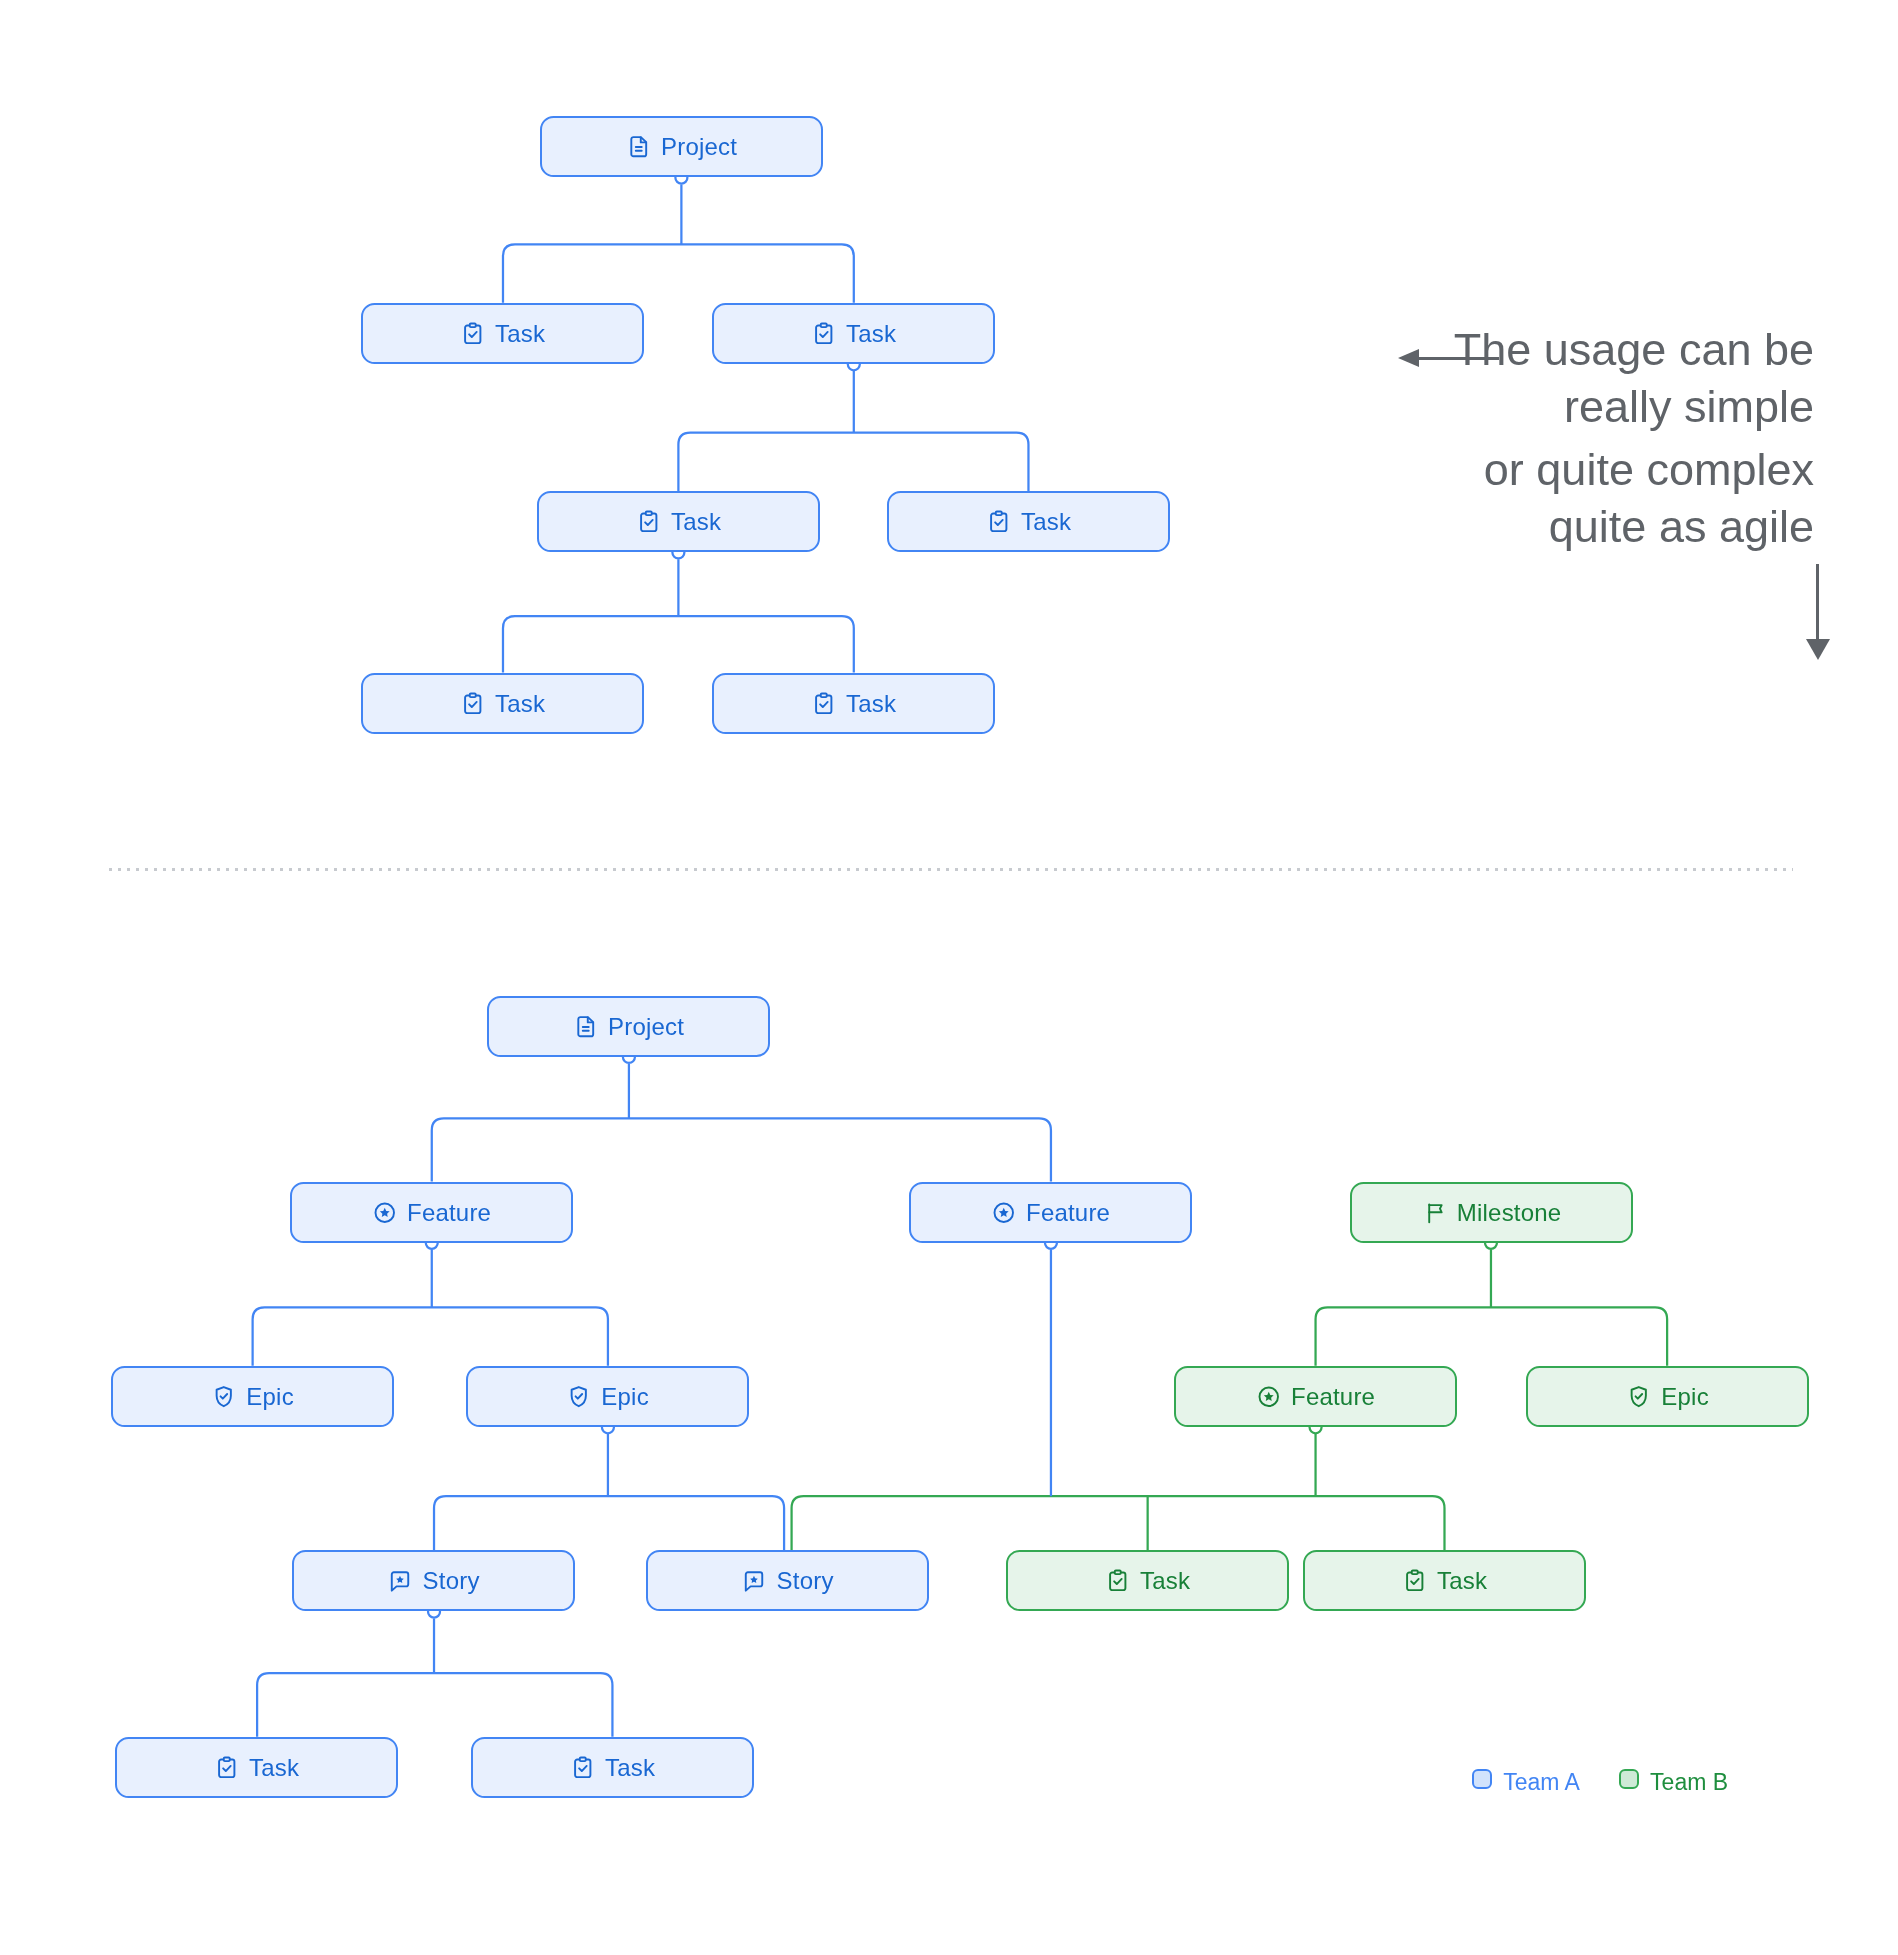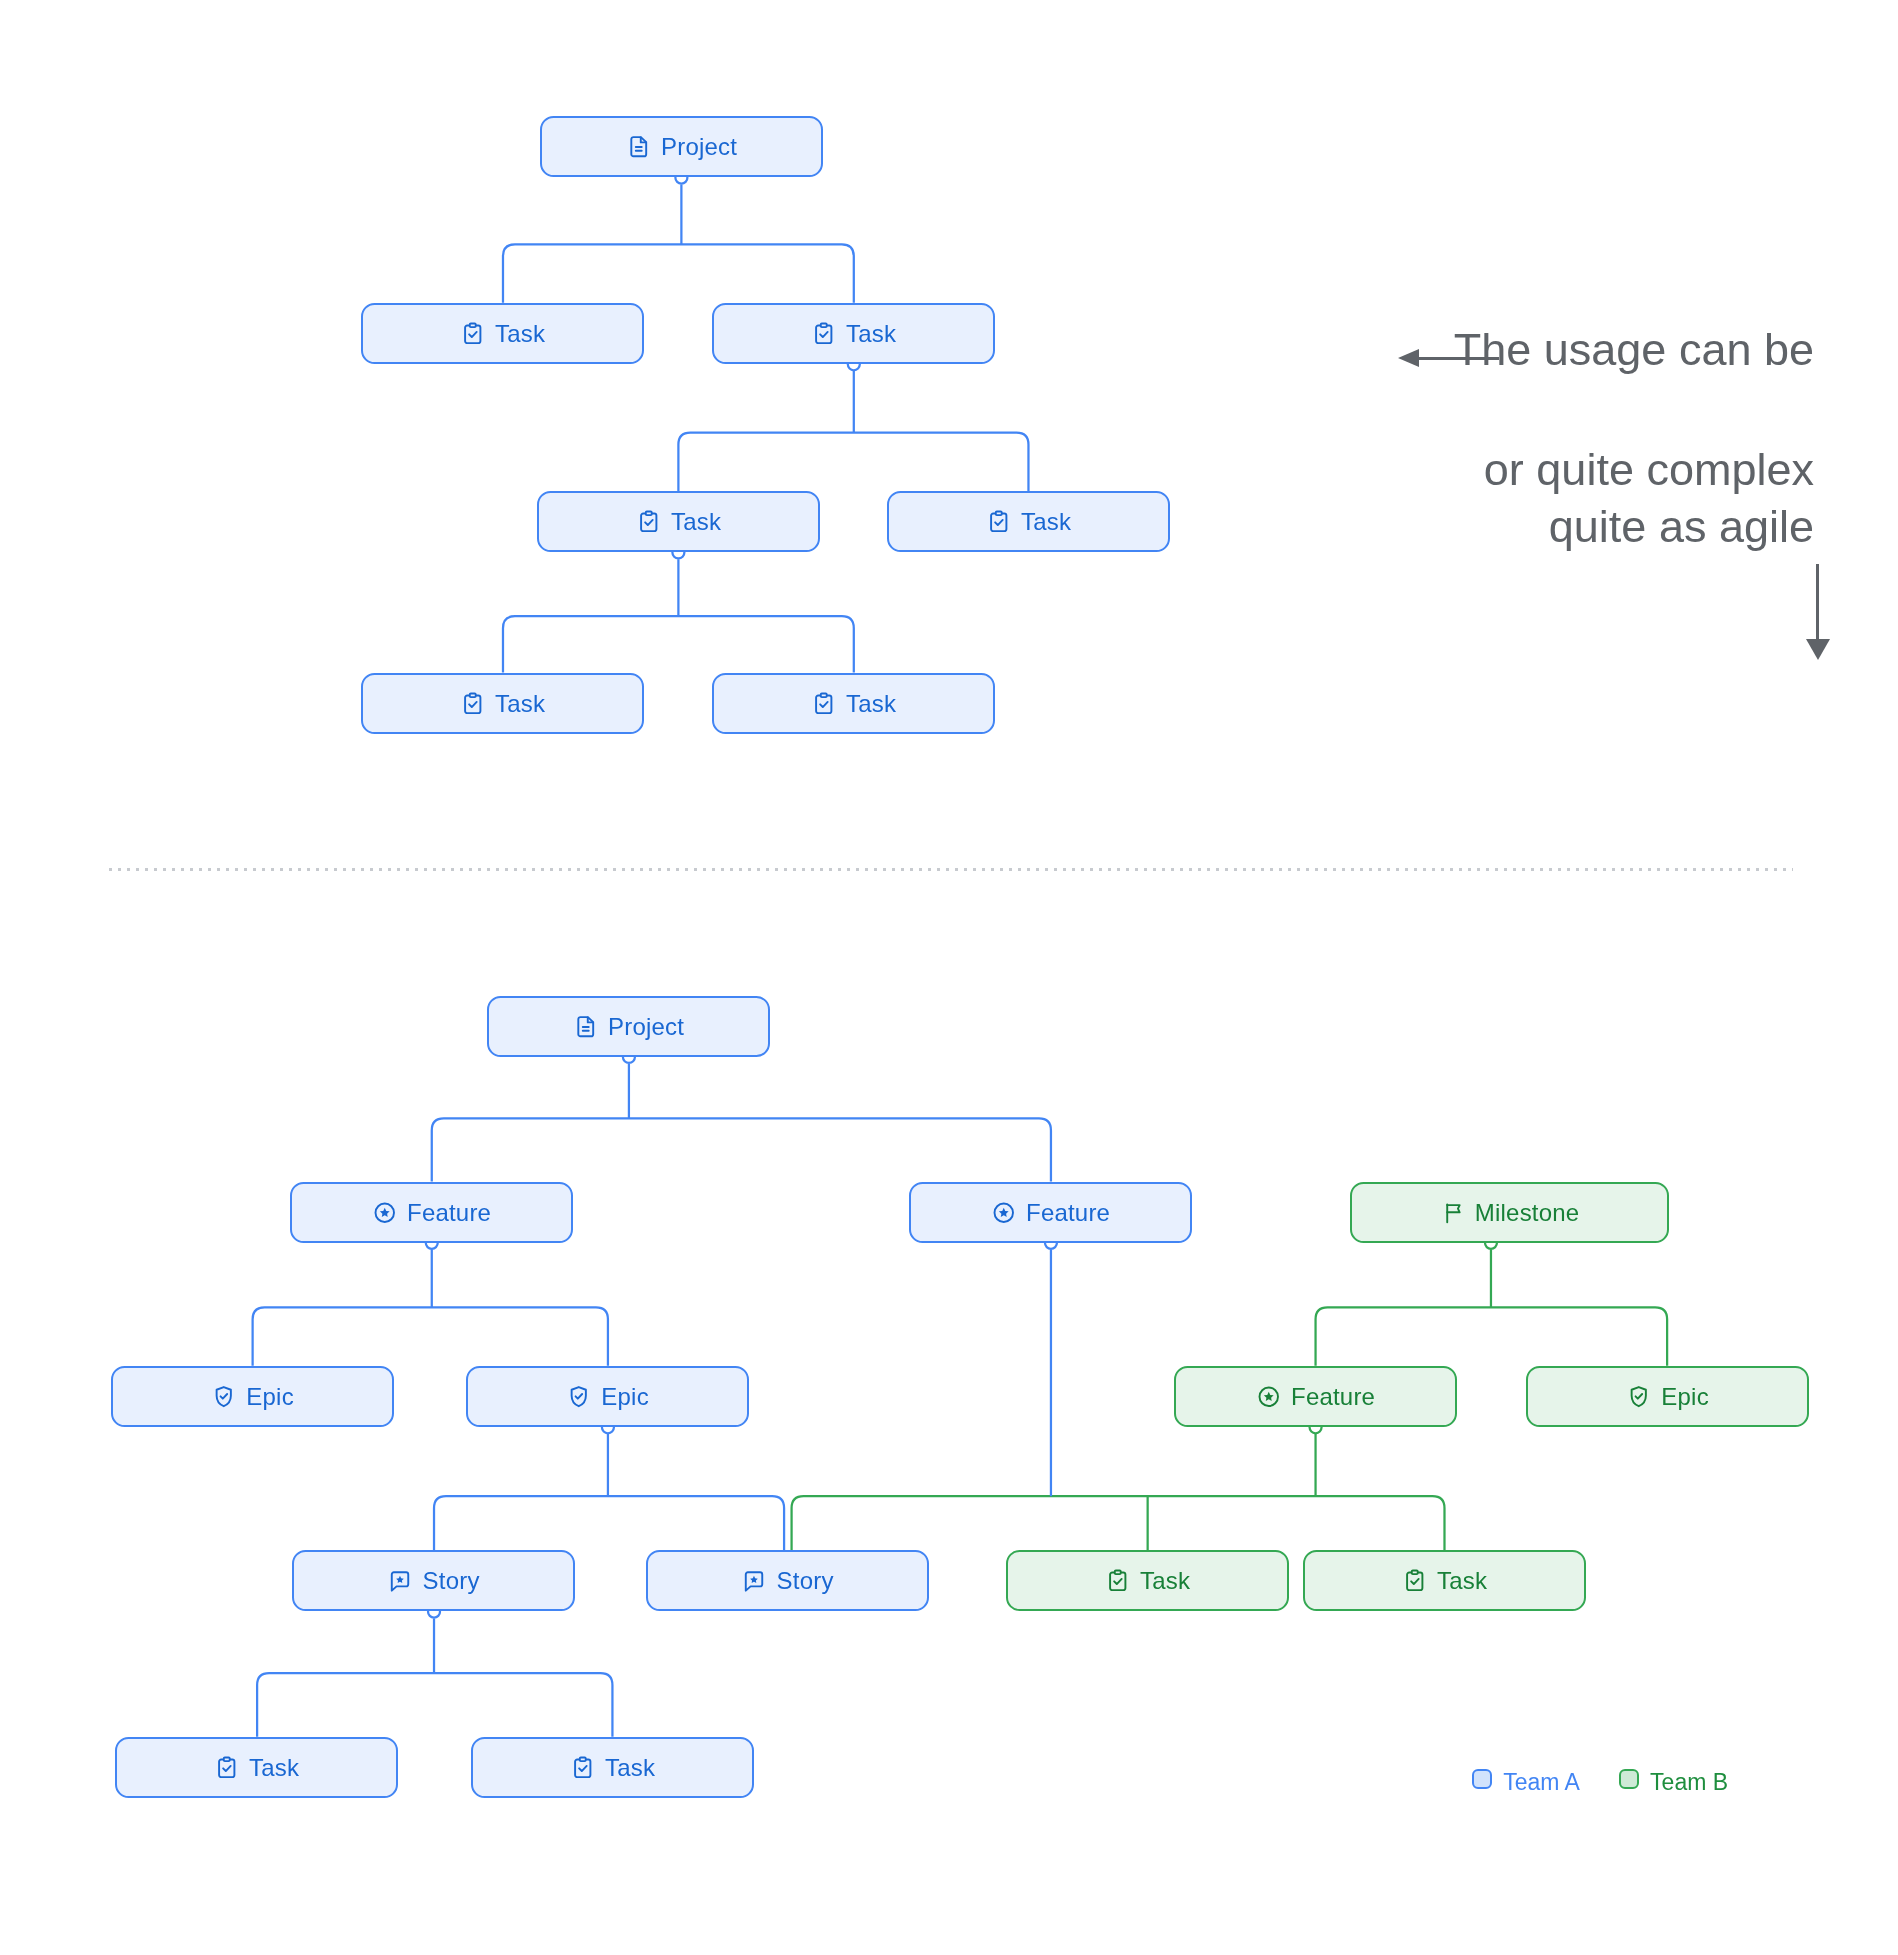--- a/index.html
+++ b/index.html
@@ -134,21 +134,21 @@
         </svg>
         <span>Feature</span>
       </div>
       <div class="node team-a" style="left: 909px; top: 1182px; width: 283px; height: 61px;">
         <svg viewBox="0 0 24 24" fill="none" stroke="currentColor" stroke-width="1.8" stroke-linecap="round" stroke-linejoin="round">
           <circle cx="12" cy="12" r="8.7"></circle>
           <path fill="currentColor" stroke="none" d="M12 7.4 L13.4 10.3 16.6 10.7 14.2 12.9 14.8 16 12 14.4 9.2 16 9.8 12.9 7.4 10.7 10.6 10.3 Z"></path>
         </svg>
         <span>Feature</span>
       </div>
-      <div class="node team-b" style="left: 1350px; top: 1182px; width: 319px; height: 61px;">
+      <div class="node team-b" style="left: 1350px; top: 1182px; width: 283px; height: 61px;">
         <svg viewBox="0 0 24 24" fill="none" stroke="currentColor" stroke-width="1.8" stroke-linecap="round" stroke-linejoin="round">
           <path d="M6.8 21 V4.3"></path>
           <path d="M6.8 4.8 h11.7 l-1.6 3.4 1.6 3.4 H6.8"></path>
         </svg>
         <span>Milestone</span>
       </div>
       <div class="node team-a" style="left: 111px; top: 1366px; width: 283px; height: 61px;">
         <svg viewBox="0 0 24 24" fill="none" stroke="currentColor" stroke-width="1.8" stroke-linecap="round" stroke-linejoin="round">
           <path d="M12 2.9 L18.7 5.4 V11 C18.7 15.6 15.9 19.2 12 20.9 C8.1 19.2 5.3 15.6 5.3 11 V5.4 Z"></path>
           <path d="M9 11.6 l2.1 2.2 4.1 -4.4"></path>
@@ -224,20 +224,21 @@
       </div>
     </div>
 
   <div class="arrow-left">
     <span class="head"></span>
     <span class="shaft"></span>
   </div>
 
   <div class="ann-para" style="top:321px;">
     <div>The usage can be</div>
+    <div>really simple</div>
   </div>
   <div class="ann-para" style="top:441px;margin-left:24px;">
     <div>or quite complex</div>
     <div>quite as agile</div>
   </div>
 
   <div class="arrow-down">
     <span class="shaft"></span>
     <span class="head"></span>
   </div>

